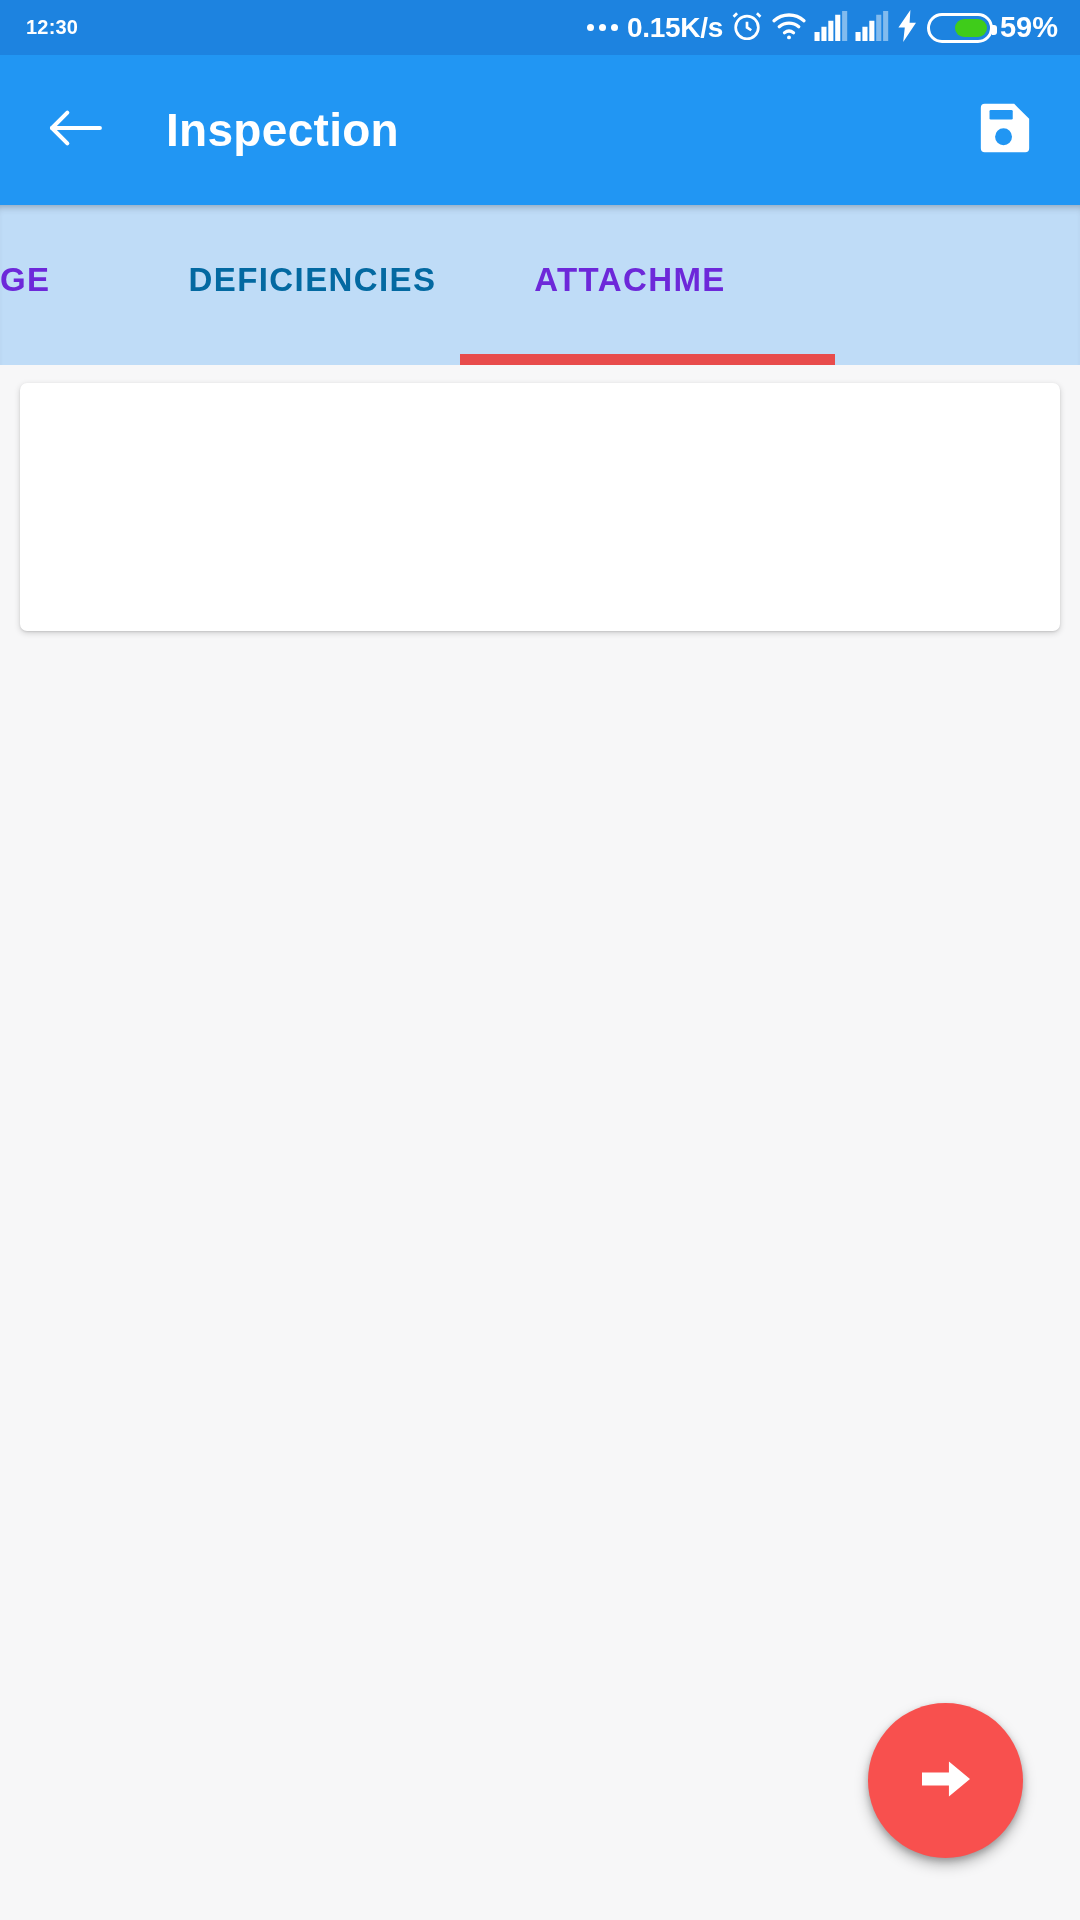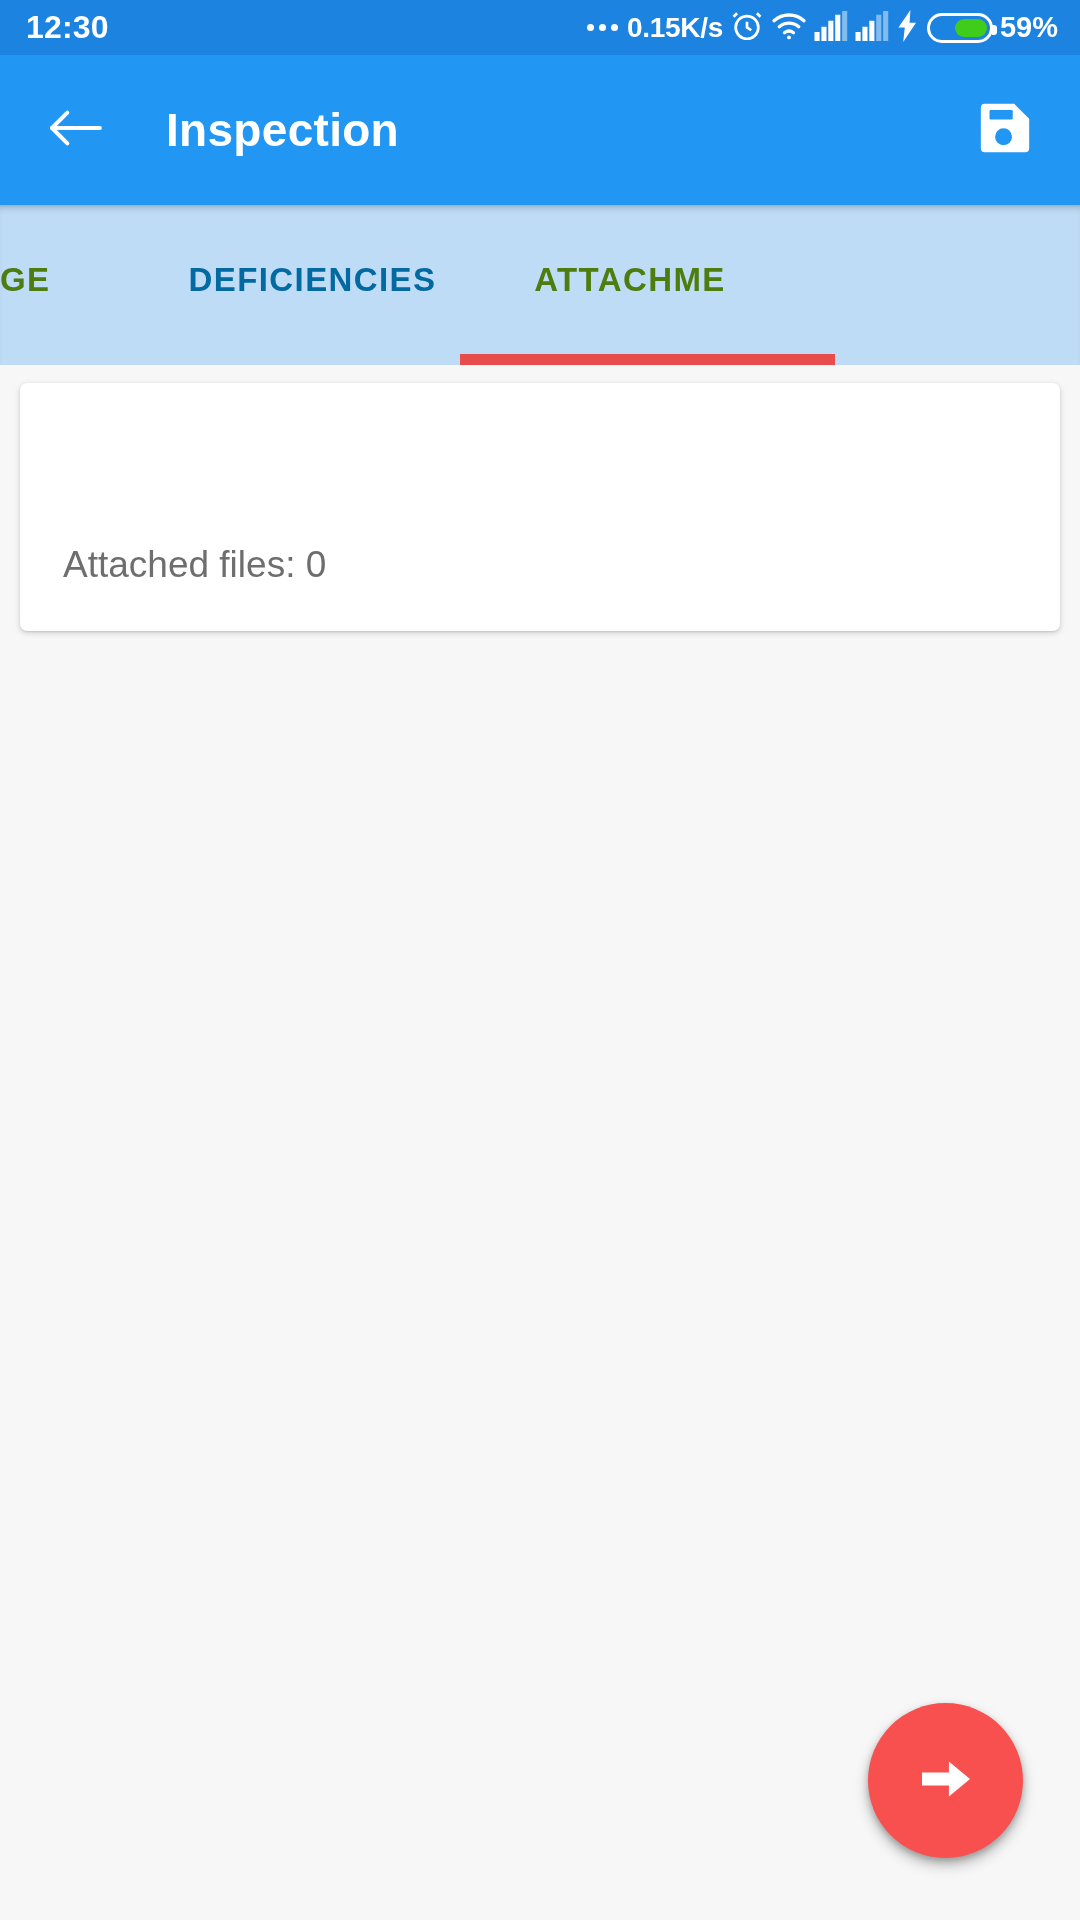--- a/index.html
+++ b/index.html
@@ -10,21 +10,21 @@
     overflow:hidden;
   }
   #app { position:relative; width:1080px; height:1920px; background:#f7f7f8; }
 
   
   .statusbar{
     position:absolute; left:0; top:0; width:1080px; height:55px;
     background:#1d83e0; display:flex; align-items:center;
     padding:0 22px 0 26px; color:#ffffff;
   }
-  .sb-clock{ font-size:32px; font-weight:bold; letter-spacing:.2px; }
+  .sb-clock{ font-size:20px; font-weight:bold; letter-spacing:.2px; }
   .sb-right{ margin-left:auto; display:flex; align-items:center; gap:7px; }
   .sb-dots{ display:flex; align-items:center; gap:5px; margin-right:2px; }
   .sb-dots i{ width:7px; height:7px; border-radius:50%; background:#fff; display:block; }
   .sb-net{ font-size:28px; font-weight:bold; letter-spacing:-.3px; }
   .sb-ico{ display:block; }
   .sb-batt{
     width:66px; height:30px; border:3px solid #ffffff; border-radius:15px;
     position:relative; display:flex; align-items:center; padding:3px;
   }
   .sb-batt::after{
@@ -49,21 +49,21 @@
   
   .tabbar{
     position:absolute; left:0; top:205px; width:1080px; height:160px;
     background:#bfdcf7; overflow:hidden;
     box-shadow: inset 0 7px 9px -6px rgba(0,0,0,.30);
   }
   .tabstrip{ position:absolute; left:0; top:0; height:160px; display:flex; align-items:flex-start; }
   .tab{
     height:150px; display:flex; align-items:center; justify-content:center;
     font-size:33px; font-weight:bold; letter-spacing:1.4px;
-    color:#4d7c0f; white-space:nowrap; cursor:pointer; padding:0 0;
+    color:#6d28d9; white-space:nowrap; cursor:pointer; padding:0 0;
   }
   .tab.active{ color:#0369a1; }
   .tab-indicator{
     position:absolute; height:11px; background:#e84c4c; bottom:0;
   }
 
   
   .content{ position:absolute; left:0; top:365px; width:1080px; bottom:0; background:#f7f7f8; }
   .card{
     position:absolute; left:20px; top:18px; width:1040px; height:248px;
@@ -174,21 +174,20 @@
       </div>
       <div class="tab" style="width:260px;">
         <span>ATTACHME</span>
       </div>
     </div>
     <div class="tab-indicator" style="left:460px; width:375px;"></div>
   </div>
 
   <div class="content">
     <div class="card">
-      <div class="card-line l2">Attached files: 0</div>
     </div>
   </div>
 
   <div class="fab">
     <span>
       <svg width="64" height="64" viewBox="0 0 24 24">
         <path d="M3 9.6h10.1V5.4L21 12l-7.9 6.6v-4.2H3z" fill="#ffffff"></path>
       </svg>
     </span>
   </div>

